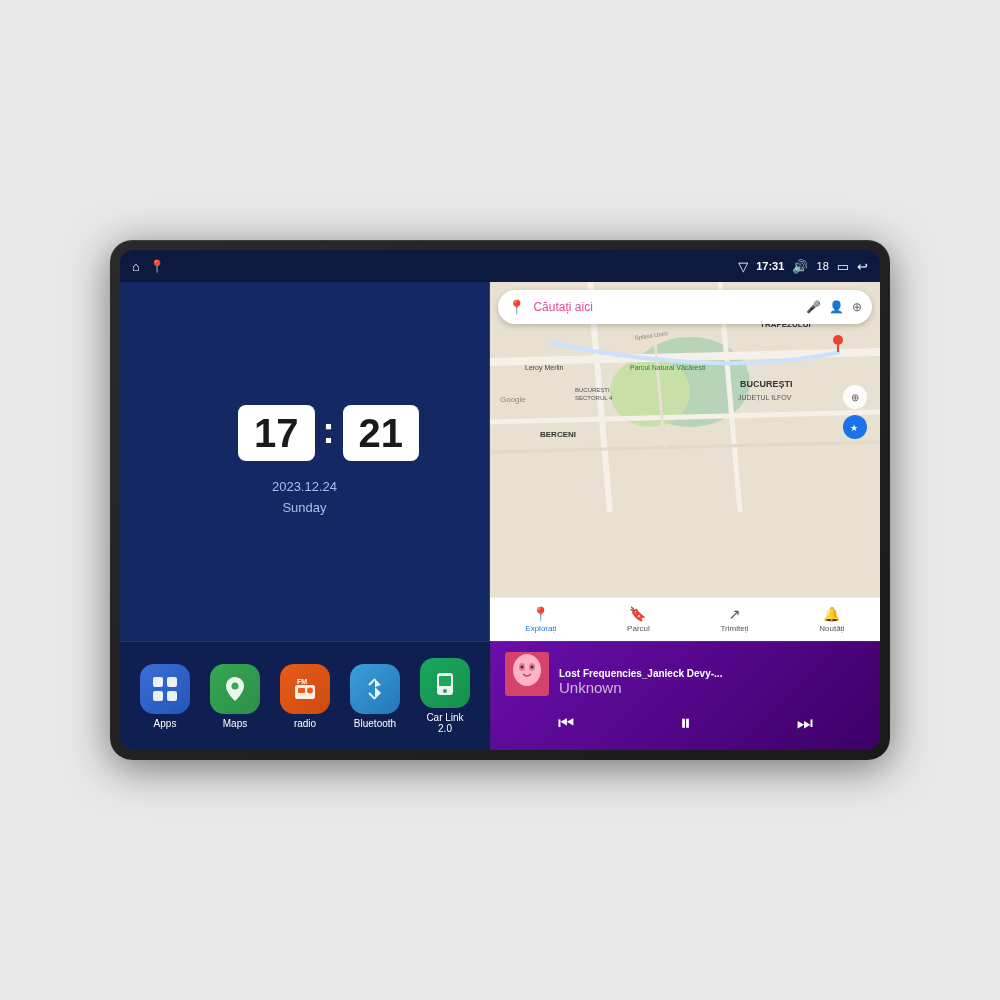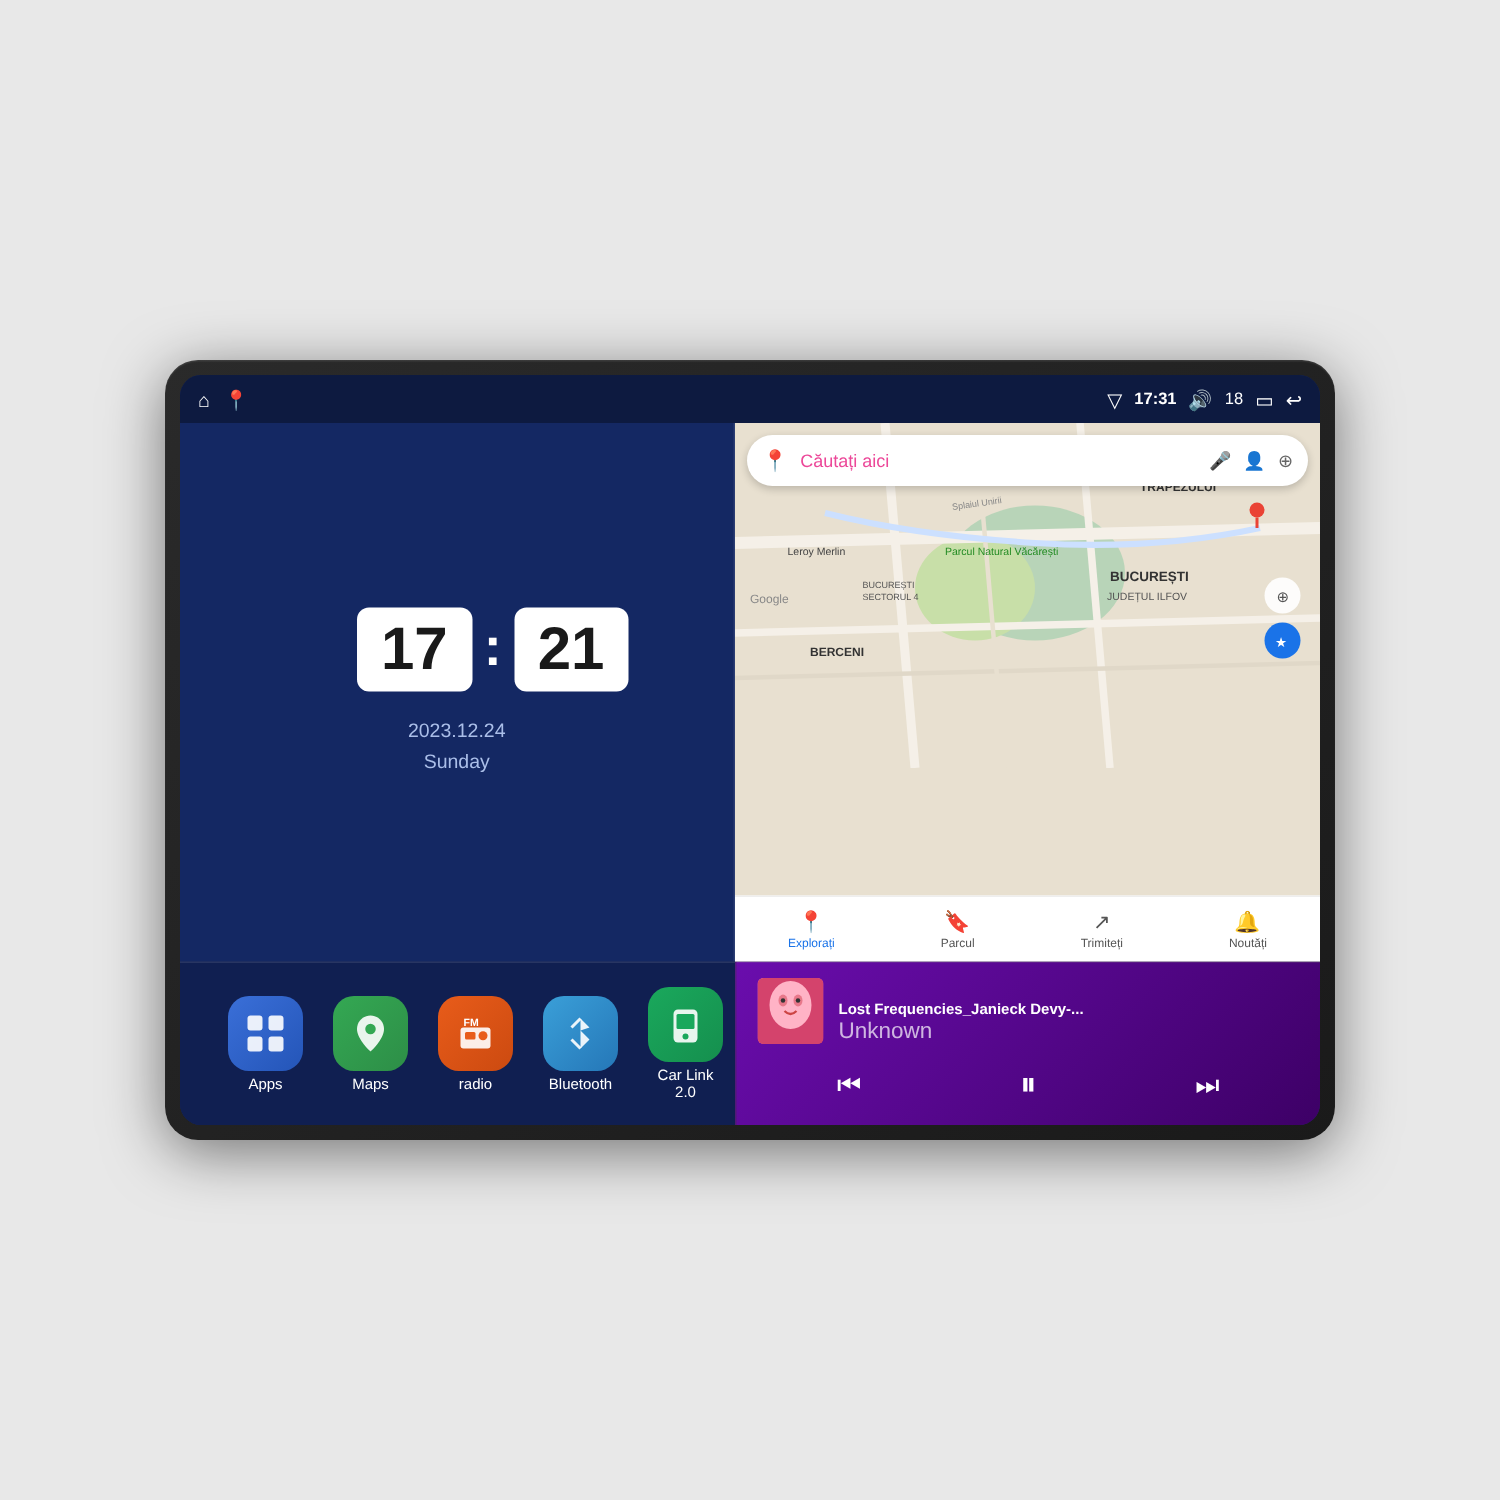--- a/index.html
+++ b/index.html
@@ -191,21 +191,21 @@
       font-size: 14px;
     }
 
     
     .apps-row {
       grid-column: 1 / 2;
       background: rgba(15, 30, 80, 0.9);
       display: flex;
       align-items: center;
       justify-content: flex-start;
-      padding: 10px 32px;
+      padding: 10px 20px;
       gap: 20px;
       border-top: 1px solid rgba(255,255,255,0.1);
     }
 
     
     .music-widget {
       grid-column: 2 / 3;
       background: linear-gradient(135deg, #6a0dad, #3d0066);
       display: flex;
       flex-direction: column;

